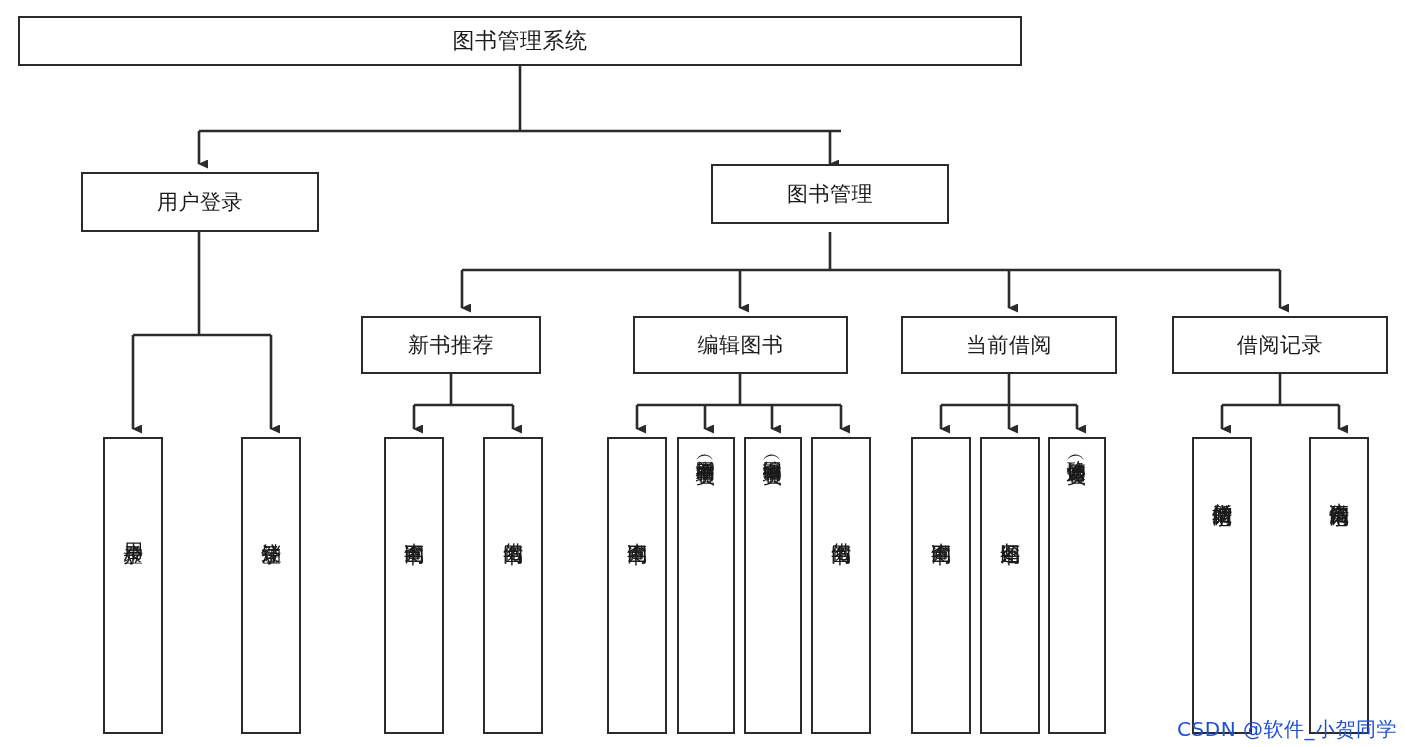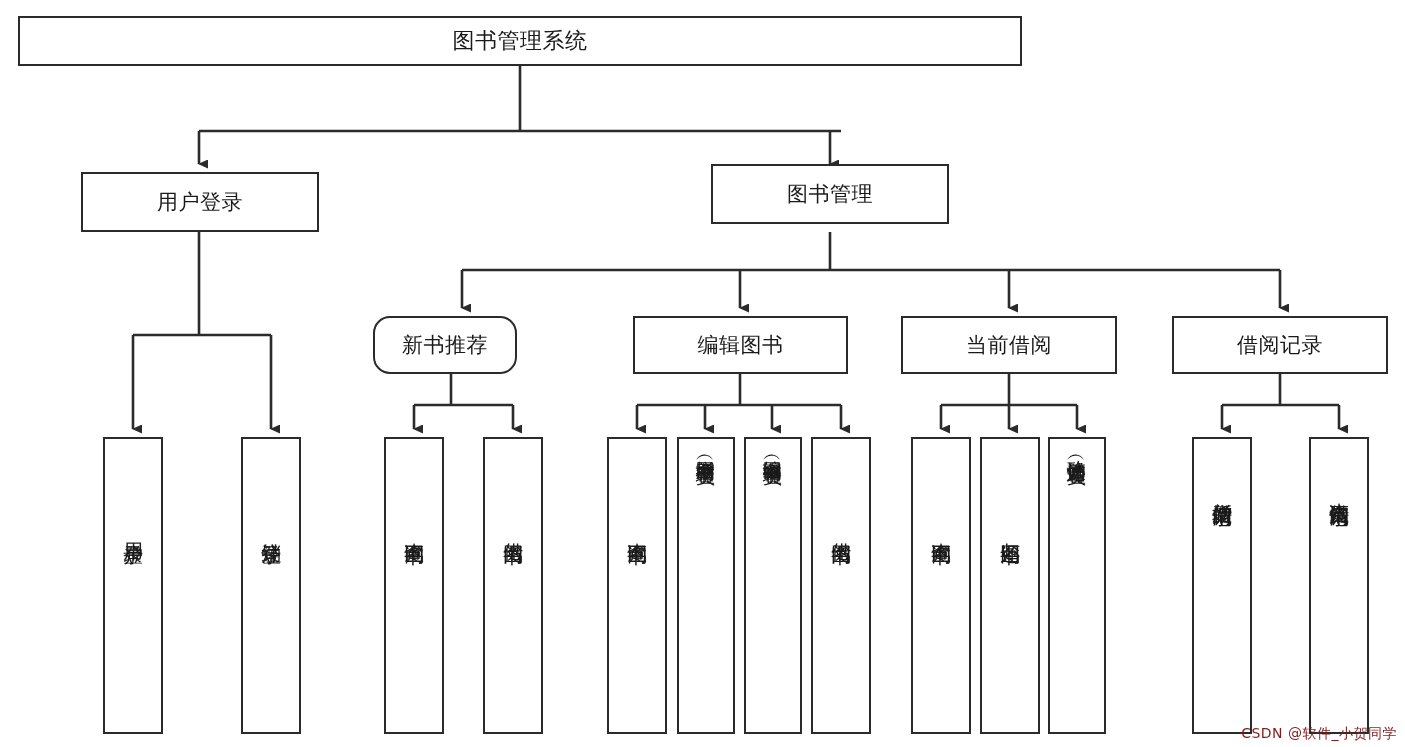--- a/index.html
+++ b/index.html
@@ -54,22 +54,22 @@
     left: 0;
     top: 0;
     width: 1405px;
     height: 747px;
     pointer-events: none;
   }
   .watermark {
     position: absolute;
     right: 8px;
     bottom: 4px;
-    font-size: 14px;
-    color: #7f1d1d;
+    font-size: 20px;
+    color: #1d4ed8;
     white-space: nowrap;
     letter-spacing: 0.5px;
   }
 </style>
 </head>
 <body>
 
 <div id="canvas">
 
   <svg class="links" viewBox="0 0 1405 747">
@@ -120,21 +120,21 @@
       <path d="M1222,405 L1222,429" marker-end="url(#arrow)"></path>
       <path d="M1339,405 L1339,429" marker-end="url(#arrow)"></path>
     </g>
   </svg>
 
   <div class="node horiz root" style="left:18px; top:16px; width:1004px; height:50px;">图书管理系统</div>
 
   <div class="node horiz" style="left:81px; top:172px; width:238px; height:60px;">用户登录</div>
   <div class="node horiz" style="left:711px; top:164px; width:238px; height:60px;">图书管理</div>
 
-  <div class="node horiz" style="left:373px; top:316px; width:144px; height:58px;border-radius:17px;">新书推荐</div>
+  <div class="node horiz" style="left:361px; top:316px; width:180px; height:58px;">新书推荐</div>
   <div class="node horiz" style="left:633px; top:316px; width:215px; height:58px;">编辑图书</div>
   <div class="node horiz" style="left:1172px; top:316px; width:216px; height:58px;">借阅记录</div>
   <div class="node horiz" style="left:901px; top:316px; width:216px; height:58px;">当前借阅</div>
 
   <div class="node vert" style="left:103px; top:437px; width:60px; height:297px; padding-top:88px;">用户登录</div>
   <div class="node vert" style="left:241px; top:437px; width:60px; height:297px; padding-top:88px;">注销登录</div>
 
   <div class="node vert" style="left:384px; top:437px; width:60px; height:297px; padding-top:88px;">查询图书</div>
   <div class="node vert" style="left:483px; top:437px; width:60px; height:297px; padding-top:88px;">借阅图书</div>
 

